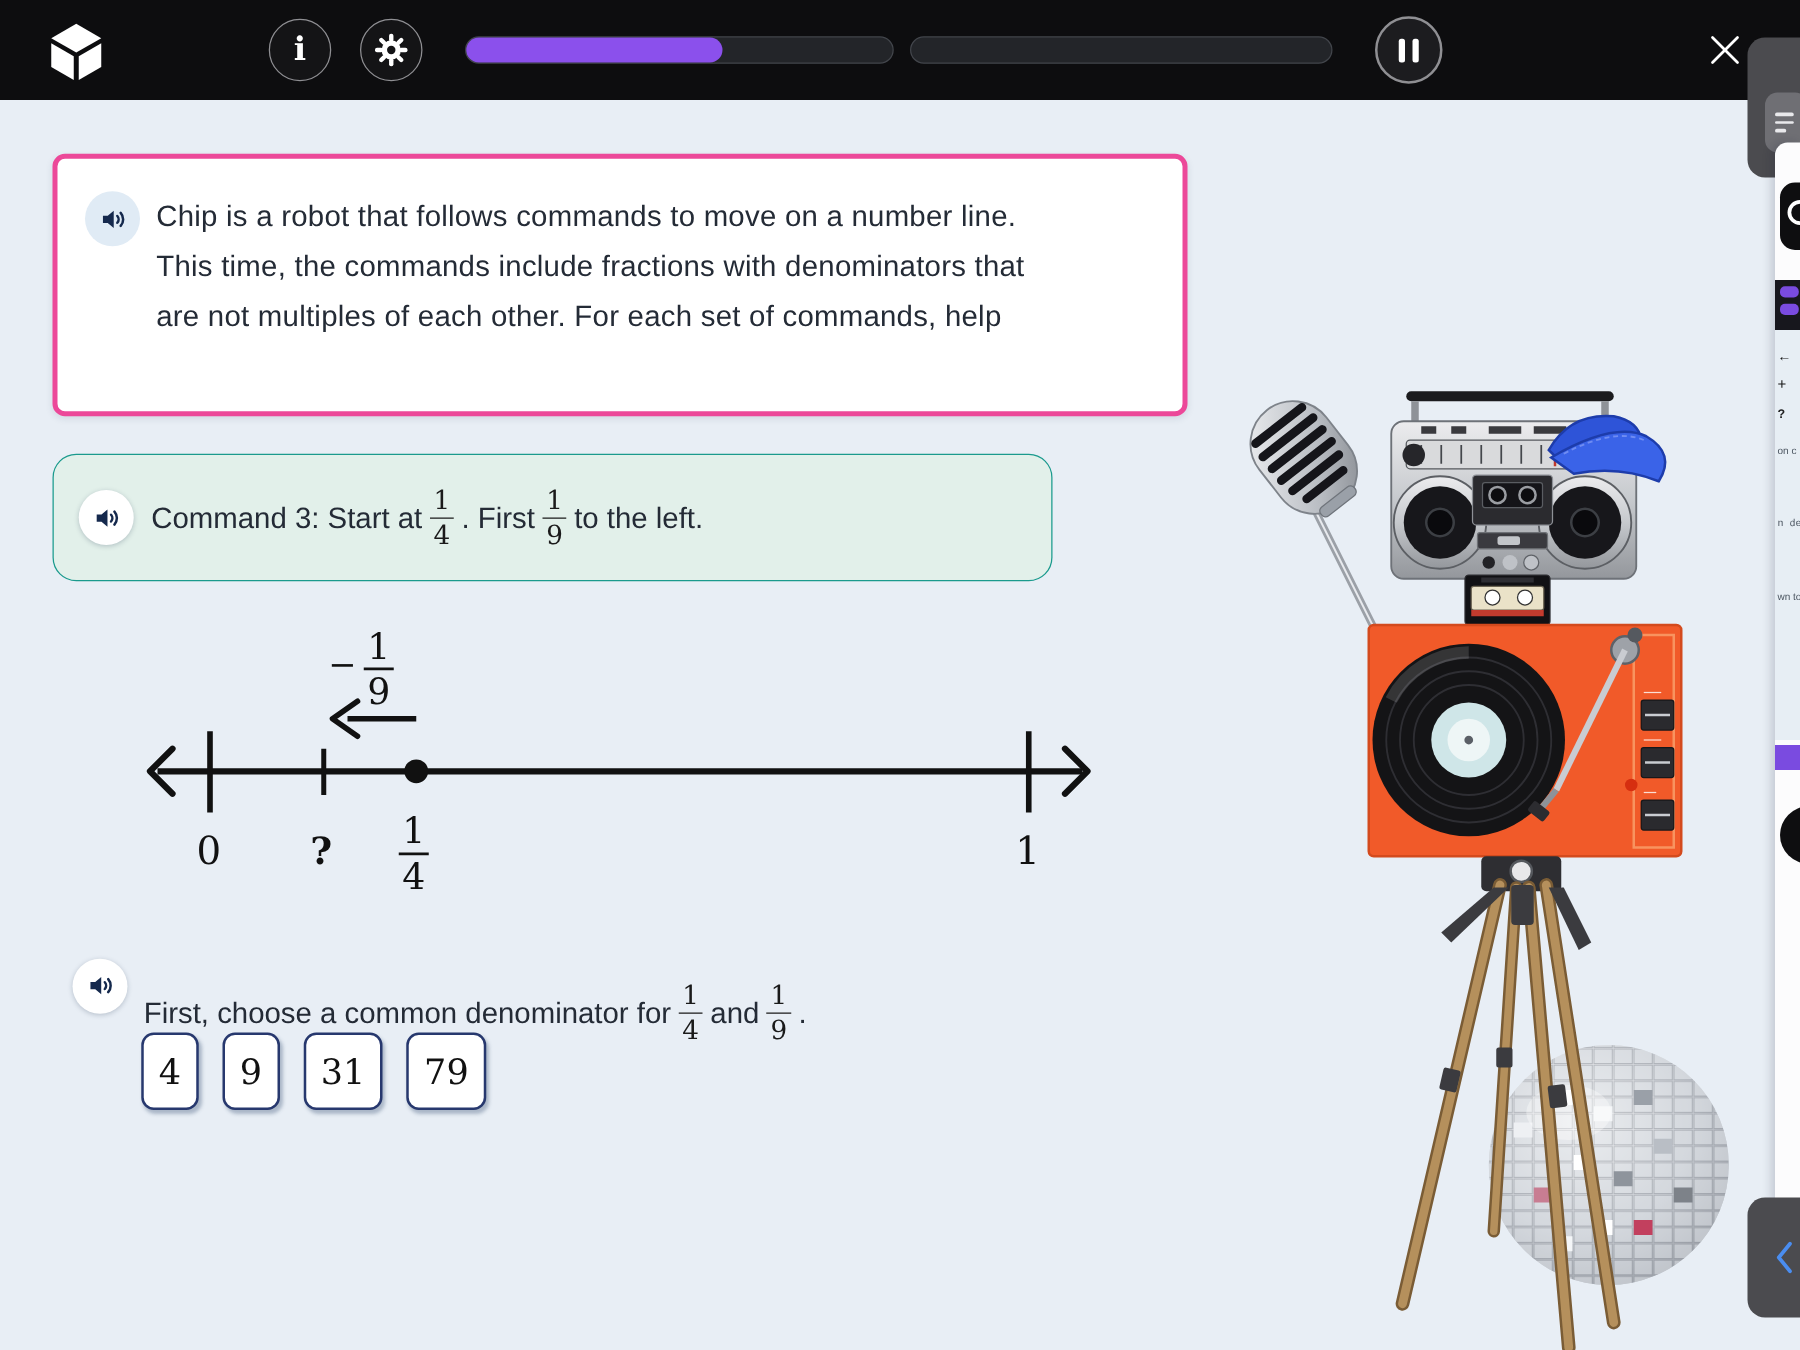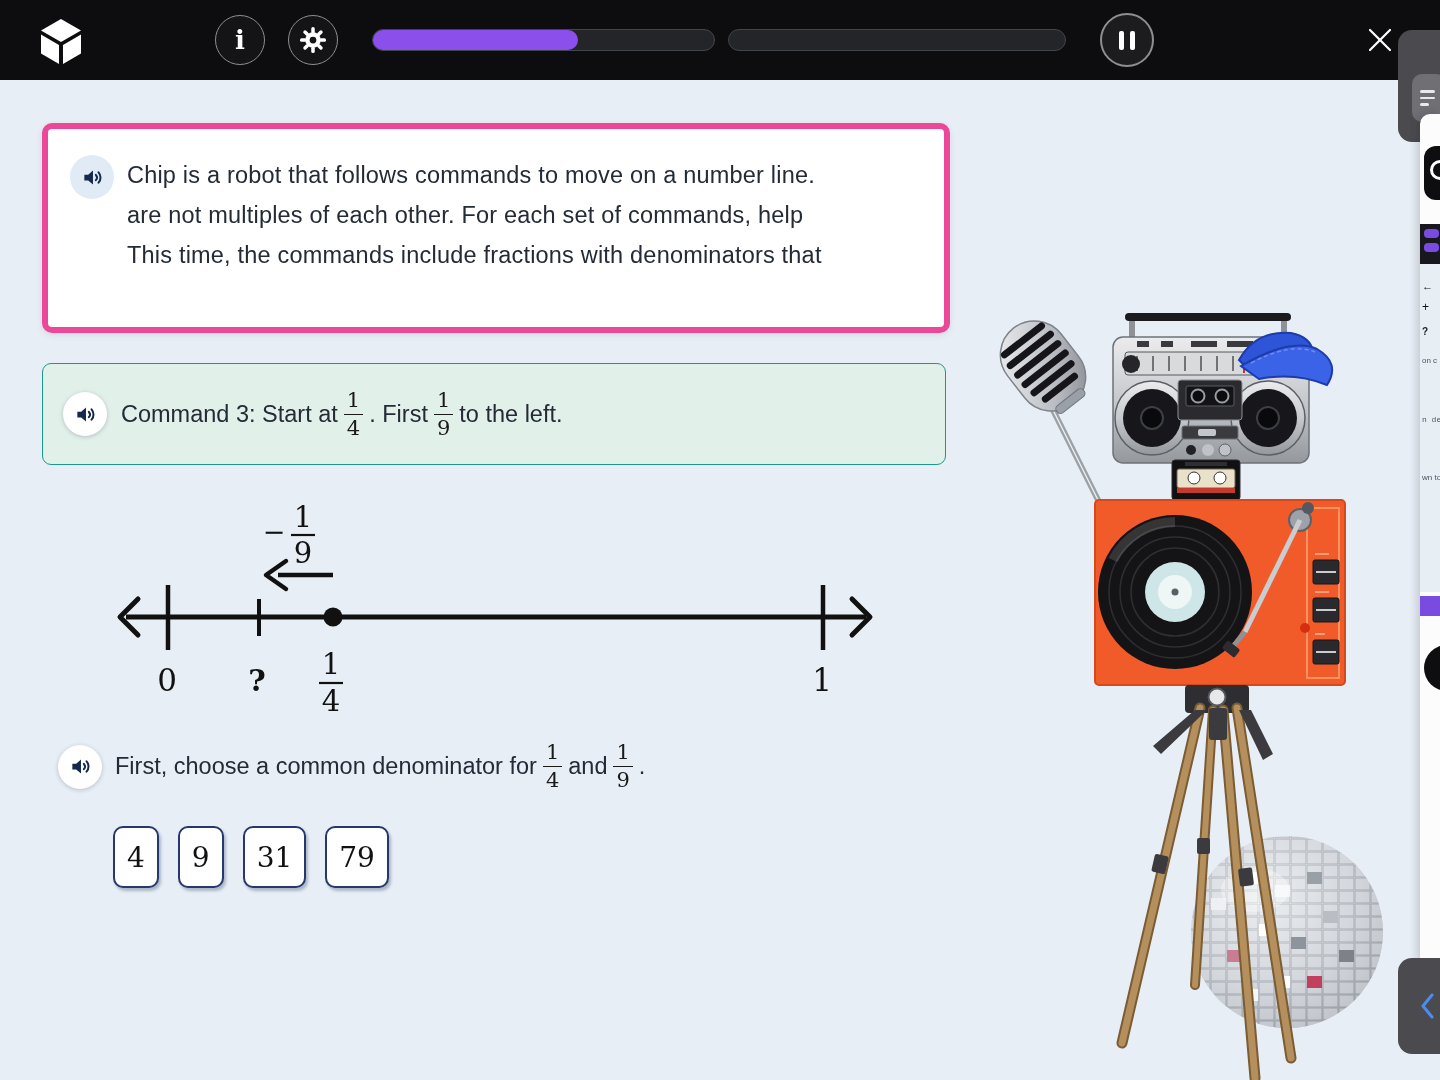--- a/index.html
+++ b/index.html
@@ -18,44 +18,44 @@
   .info-glyph { color:#fff; font-family:"DejaVu Serif", serif; font-weight:bold; font-size:26px; line-height:1; }
   .pause-glyph { display:flex; gap:6px; }
   .pause-glyph i { display:block; width:5px; height:19px; background:#fff; border-radius:2px; }
   .close-btn { position:absolute; left:1364px; top:24px; width:32px; height:32px; cursor:pointer; }
   .pbar { position:absolute; top:29px; height:22px; border-radius:11px; background:#232529; border:1px solid #42454b; }
   .pbar1 { left:372px; width:343px; }
   .pbar2 { left:728px; width:338px; }
   .pfill { height:100%; border-radius:11px; background:#8b50ec; }
 
   
-  .card { position:absolute; background:#fff; border:6px solid #ec4899; border-radius:10px;
+  .card { position:absolute; background:#fff; border:4px solid #ec4899; border-radius:10px;
           box-shadow:0 2px 6px rgba(30,50,80,.10); }
   .intro-card { left:42px; top:123px; width:908px; height:210px; padding:26px 20px 0 22px; display:flex; gap:13px; }
   .intro-text { color:#242b36; font-size:23.5px; line-height:40px; letter-spacing:.2px; }
   .audio-btn { flex:0 0 auto; width:44px; height:44px; border-radius:50%; display:flex;
                align-items:center; justify-content:center; cursor:pointer; }
   .audio-blue { background:#e0ebf5; }
   .audio-white { background:#fff; box-shadow:0 1px 4px rgba(30,50,80,.25); }
   .audio-btn svg { width:23px; height:23px; color:#15294d; }
 
-  .command-card { left:42px; top:363px; width:904px; height:102px; background:#e2f0ea;
-                  border:1.5px solid #1a9a8d; border-radius:9px; box-shadow:none;
+  .command-card { left:42px; top:363px; width:800px; height:102px; background:#e2f0ea;
+                  border:1.5px solid #1a9a8d; border-radius:19px; box-shadow:none;
                   display:flex; align-items:center; gap:14px; padding:0 20px 0 20px; position:absolute; }
   .command-text { color:#242b36; font-size:23.5px; display:flex; align-items:center; flex-wrap:wrap; }
 
   
   .frac { display:inline-flex; flex-direction:column; align-items:center; vertical-align:middle;
           font-family:"DejaVu Serif", serif; line-height:1; margin:0 6px; color:#1a1a1a; }
   .frac .num { font-size:21px; padding:0 3px 3px; border-bottom:1.8px solid #1a1a1a; }
   .frac .den { font-size:21px; padding-top:3px; }
 
   
   .prompt-row { position:absolute; left:58px; top:742px; display:flex; align-items:center; gap:13px; }
-  .prompt-text { color:#242b36; font-size:23.5px; display:flex; align-items:center; }
+  .prompt-text { color:#242b36; font-size:23.5px; display:flex; align-items:center;margin-top:44px; }
   .answers { position:absolute; left:113px; top:826px; display:flex; gap:19px; }
   .answer-btn { min-width:44px; height:62px; padding:0 12px; background:#fff;
                 border:2px solid #27386e; border-radius:10px;
                 font-family:"DejaVu Serif", serif; font-size:28px; color:#111;
                 display:flex; align-items:center; justify-content:center;
                 box-shadow:2px 3px 3px rgba(95,115,145,.45); cursor:pointer; }
 
   
   .numberline { position:absolute; left:100px; top:480px; }
   .numberline text { font-family:"DejaVu Serif", serif; fill:#111; }
@@ -158,22 +158,22 @@
   <section class="card intro-card">
     <div class="audio-btn audio-blue">
       <svg viewBox="0 0 24 24">
         <path d="M3.5 9 H7.5 L12.5 4.7 V19.3 L7.5 15 H3.5 Z" fill="currentColor"></path>
         <path d="M15.5 9.2 a4.2 4.2 0 0 1 0 5.6" stroke="currentColor" stroke-width="2.1" fill="none" stroke-linecap="round"></path>
         <path d="M18.3 6.6 a8.1 8.1 0 0 1 0 10.8" stroke="currentColor" stroke-width="2.1" fill="none" stroke-linecap="round"></path>
       </svg>
     </div>
     <div class="intro-text">
       <div>Chip is a robot that follows commands to move on a number line.</div>
+      <div>This time, the commands include fractions with denominators that</div>
       <div>are not multiples of each other. For each set of commands, help</div>
-      <div>This time, the commands include fractions with denominators that</div>
     </div>
   </section>
 
   <section class="command-card">
     <div class="audio-btn audio-white">
       <svg viewBox="0 0 24 24">
         <path d="M3.5 9 H7.5 L12.5 4.7 V19.3 L7.5 15 H3.5 Z" fill="currentColor"></path>
         <path d="M15.5 9.2 a4.2 4.2 0 0 1 0 5.6" stroke="currentColor" stroke-width="2.1" fill="none" stroke-linecap="round"></path>
         <path d="M18.3 6.6 a8.1 8.1 0 0 1 0 10.8" stroke="currentColor" stroke-width="2.1" fill="none" stroke-linecap="round"></path>
       </svg>

